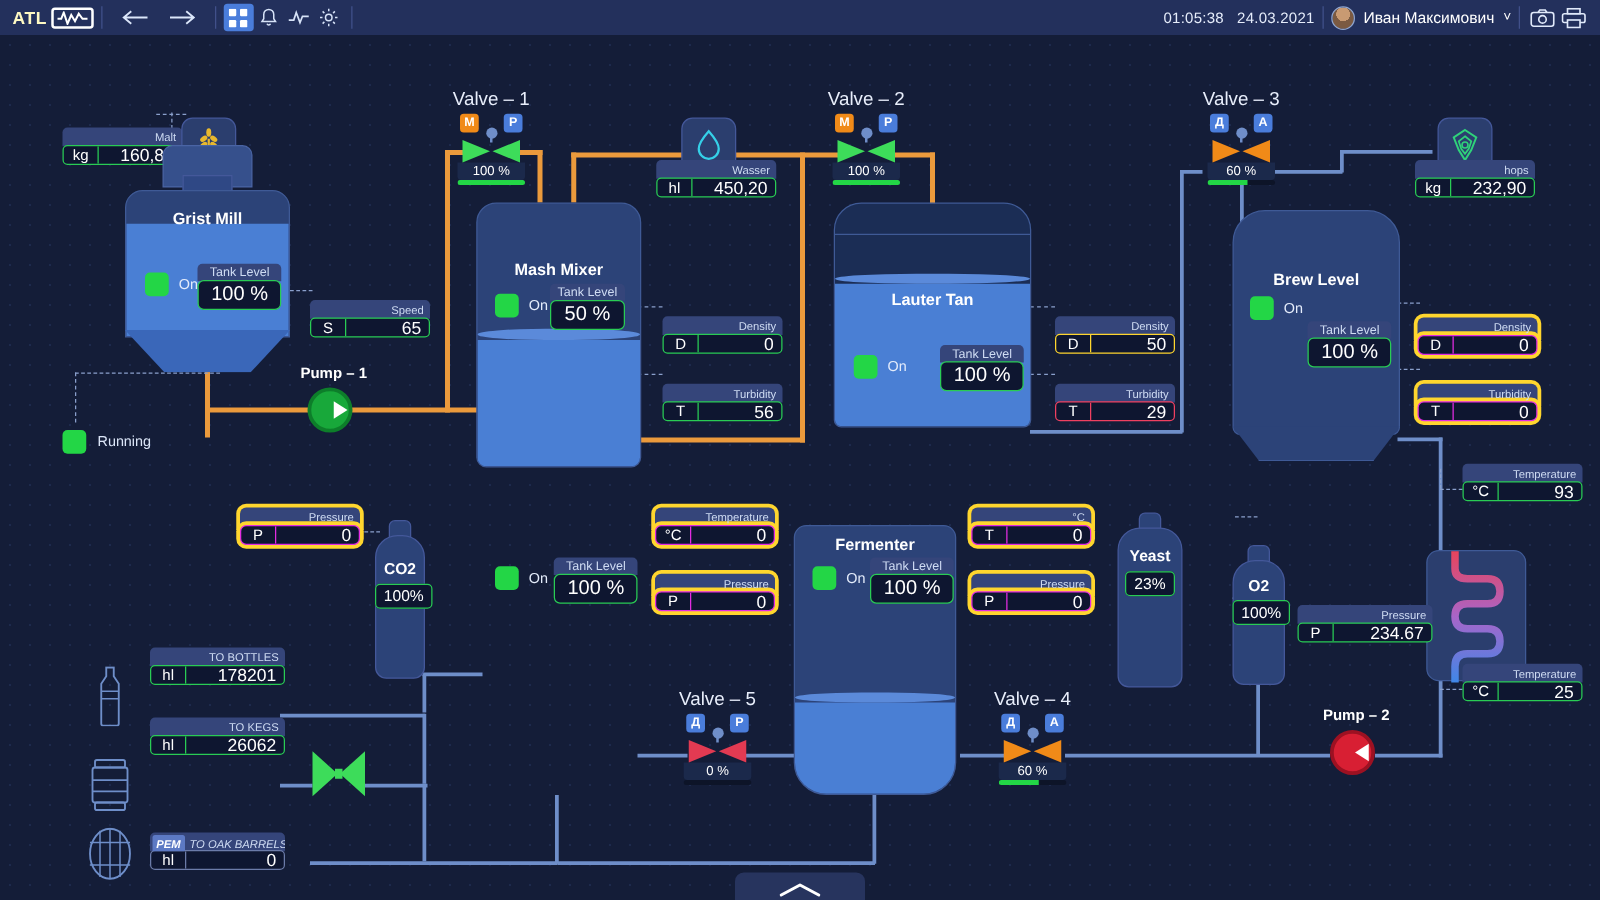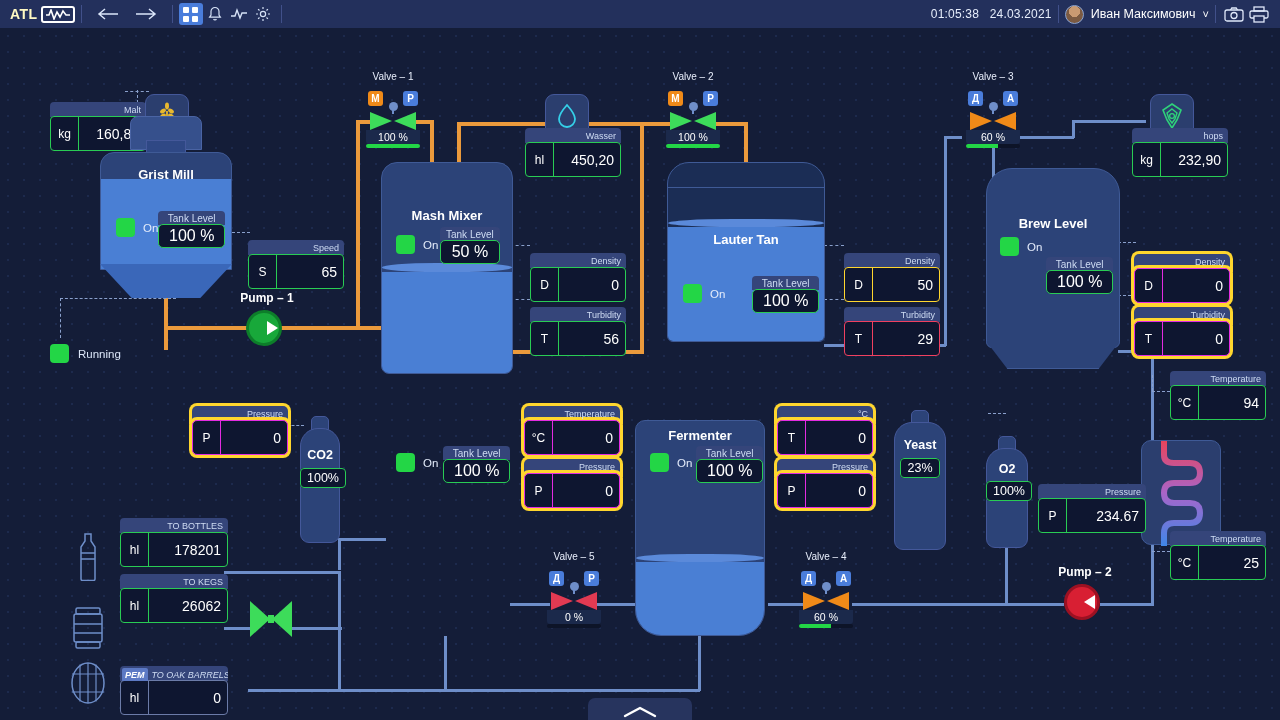--- a/index.html
+++ b/index.html
@@ -50,21 +50,21 @@
     border:1px solid #8fa5cf;
   }
   
   .vbox { position:absolute; width:96px; }
   .vbox .cap {
     height:15px; background:#35457a; border-radius:4px 4px 0 0;
     font-size:9px; color:#cfdcf3; text-align:right; padding:2px 5px 0 0;
     line-height:12px; white-space:nowrap; overflow:hidden;
   }
   .vbox .row {
-    display:flex; height:35px; border:1.6px solid #29cc54; border-radius:4px;
+    display:flex; height:16px; border:1.6px solid #29cc54; border-radius:4px;
     background:#0e1630; margin-top:-1px; overflow:hidden;justify-content:center;
   }
   .vbox .unit {
     width:28px; border-right:1.6px solid #29cc54; font-size:12px;
     display:flex; align-items:center; justify-content:center; color:#fff;
   }
   .vbox .val {
     flex:1; font-size:14px; display:flex; align-items:center; justify-content:flex-end;
     padding-right:6px; color:#fff;
   }
@@ -105,21 +105,21 @@
   .tlvl .cap {
     font-size:10px; color:#cfdcf3; text-align:center; background:#35457a;
     border-radius:4px 4px 0 0; padding:2px 6px 1px; line-height:11px;
   }
   .tlvl .val {
     border:1.8px solid #29cc54; border-radius:5px; background:#0e1630;
     font-size:16px; color:#fff; text-align:center; padding:2px 10px; margin-top:-1px;
   }
   
   .valve { position:absolute; width:54px; text-align:center; }
-  .valve .name { position:absolute; top:-20px; left:-13px; width:80px; font-size:10px; color:#e8eefb;}
+  .valve .name { position:absolute; top:-20px; left:-13px; width:80px; font-size:15px; color:#e8eefb;}
   .badges { display:flex; justify-content:space-between; padding:0 2px; }
   .badge {
     width:15px; height:15px; border-radius:3px; font-size:10px; font-weight:bold;
     color:#fff; display:flex; align-items:center; justify-content:center;
   }
   .badge.m { background:#f08a18; }
   .badge.p { background:#4a7ddb; }
   .badge.d { background:#4a7ddb; }
   .badge.a { background:#4a7ddb; }
   .vbow { position:relative; height:26px; margin-top:-2px; }
@@ -560,21 +560,21 @@
     <div class="row">
       <div class="unit">T</div>
       <div class="val">0</div>
     </div>
   </div>
 
   <div class="vbox" style="left:1170px;top:343px">
     <div class="cap">Temperature</div>
     <div class="row">
       <div class="unit">°C</div>
-      <div class="val">94</div>
+      <div class="val">93</div>
     </div>
   </div>
   <div style="position:absolute;left:1141px;top:412px;width:80px;height:105px;background:#2b3e6e;border:1px solid #3f5a96;border-radius:10px">
     <svg width="80" height="105" viewBox="0 0 80 105">
       <defs>
           <linearGradient id="hxg" x1="0" y1="0" x2="0" y2="1">
         <stop offset="0%" stop-color="#e8445c"></stop>
             <stop offset="50%" stop-color="#a865c9"></stop>
             <stop offset="100%" stop-color="#3f87e8"></stop>
       </linearGradient>

